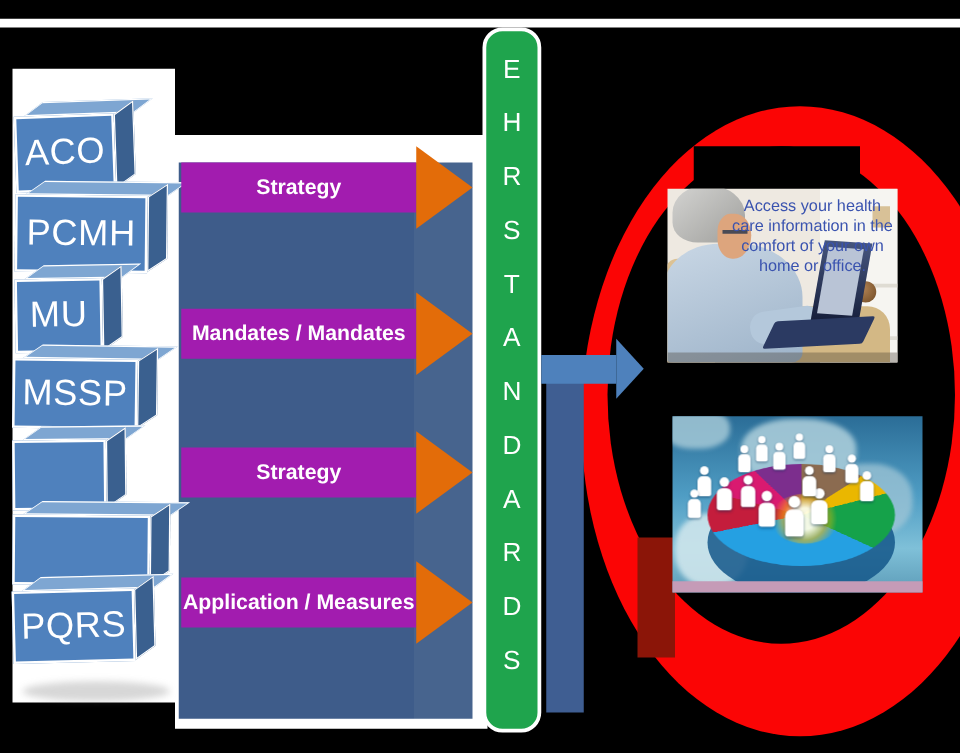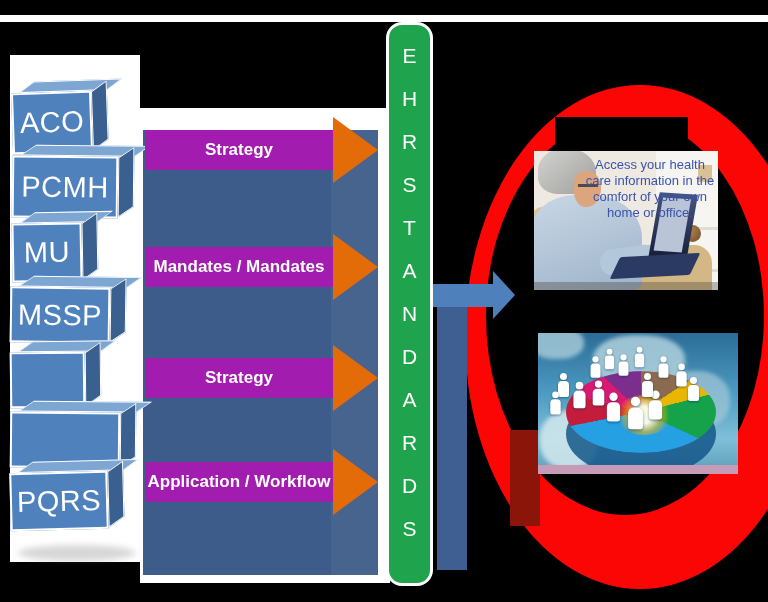--- a/index.html
+++ b/index.html
@@ -167,21 +167,21 @@
     <div class="head"></div>
   </div>
   <div class="arrow" style="top:345px;">
     <div class="shaft">
         <span class="arrow-label">Strategy</span>
       </div>
     <div class="head"></div>
   </div>
   <div class="arrow" style="top:449px;">
     <div class="shaft">
-        <span class="arrow-label">Application / Workflow</span>
+        <span class="arrow-label">Application / Measures</span>
       </div>
     <div class="head"></div>
   </div>
 
   <div class="oval-outer"></div>
   <div class="oval-inner"></div>
   <div class="title-box"></div>
   <div class="photo-shadow"></div>
 
   <div class="conn-strip"></div>

